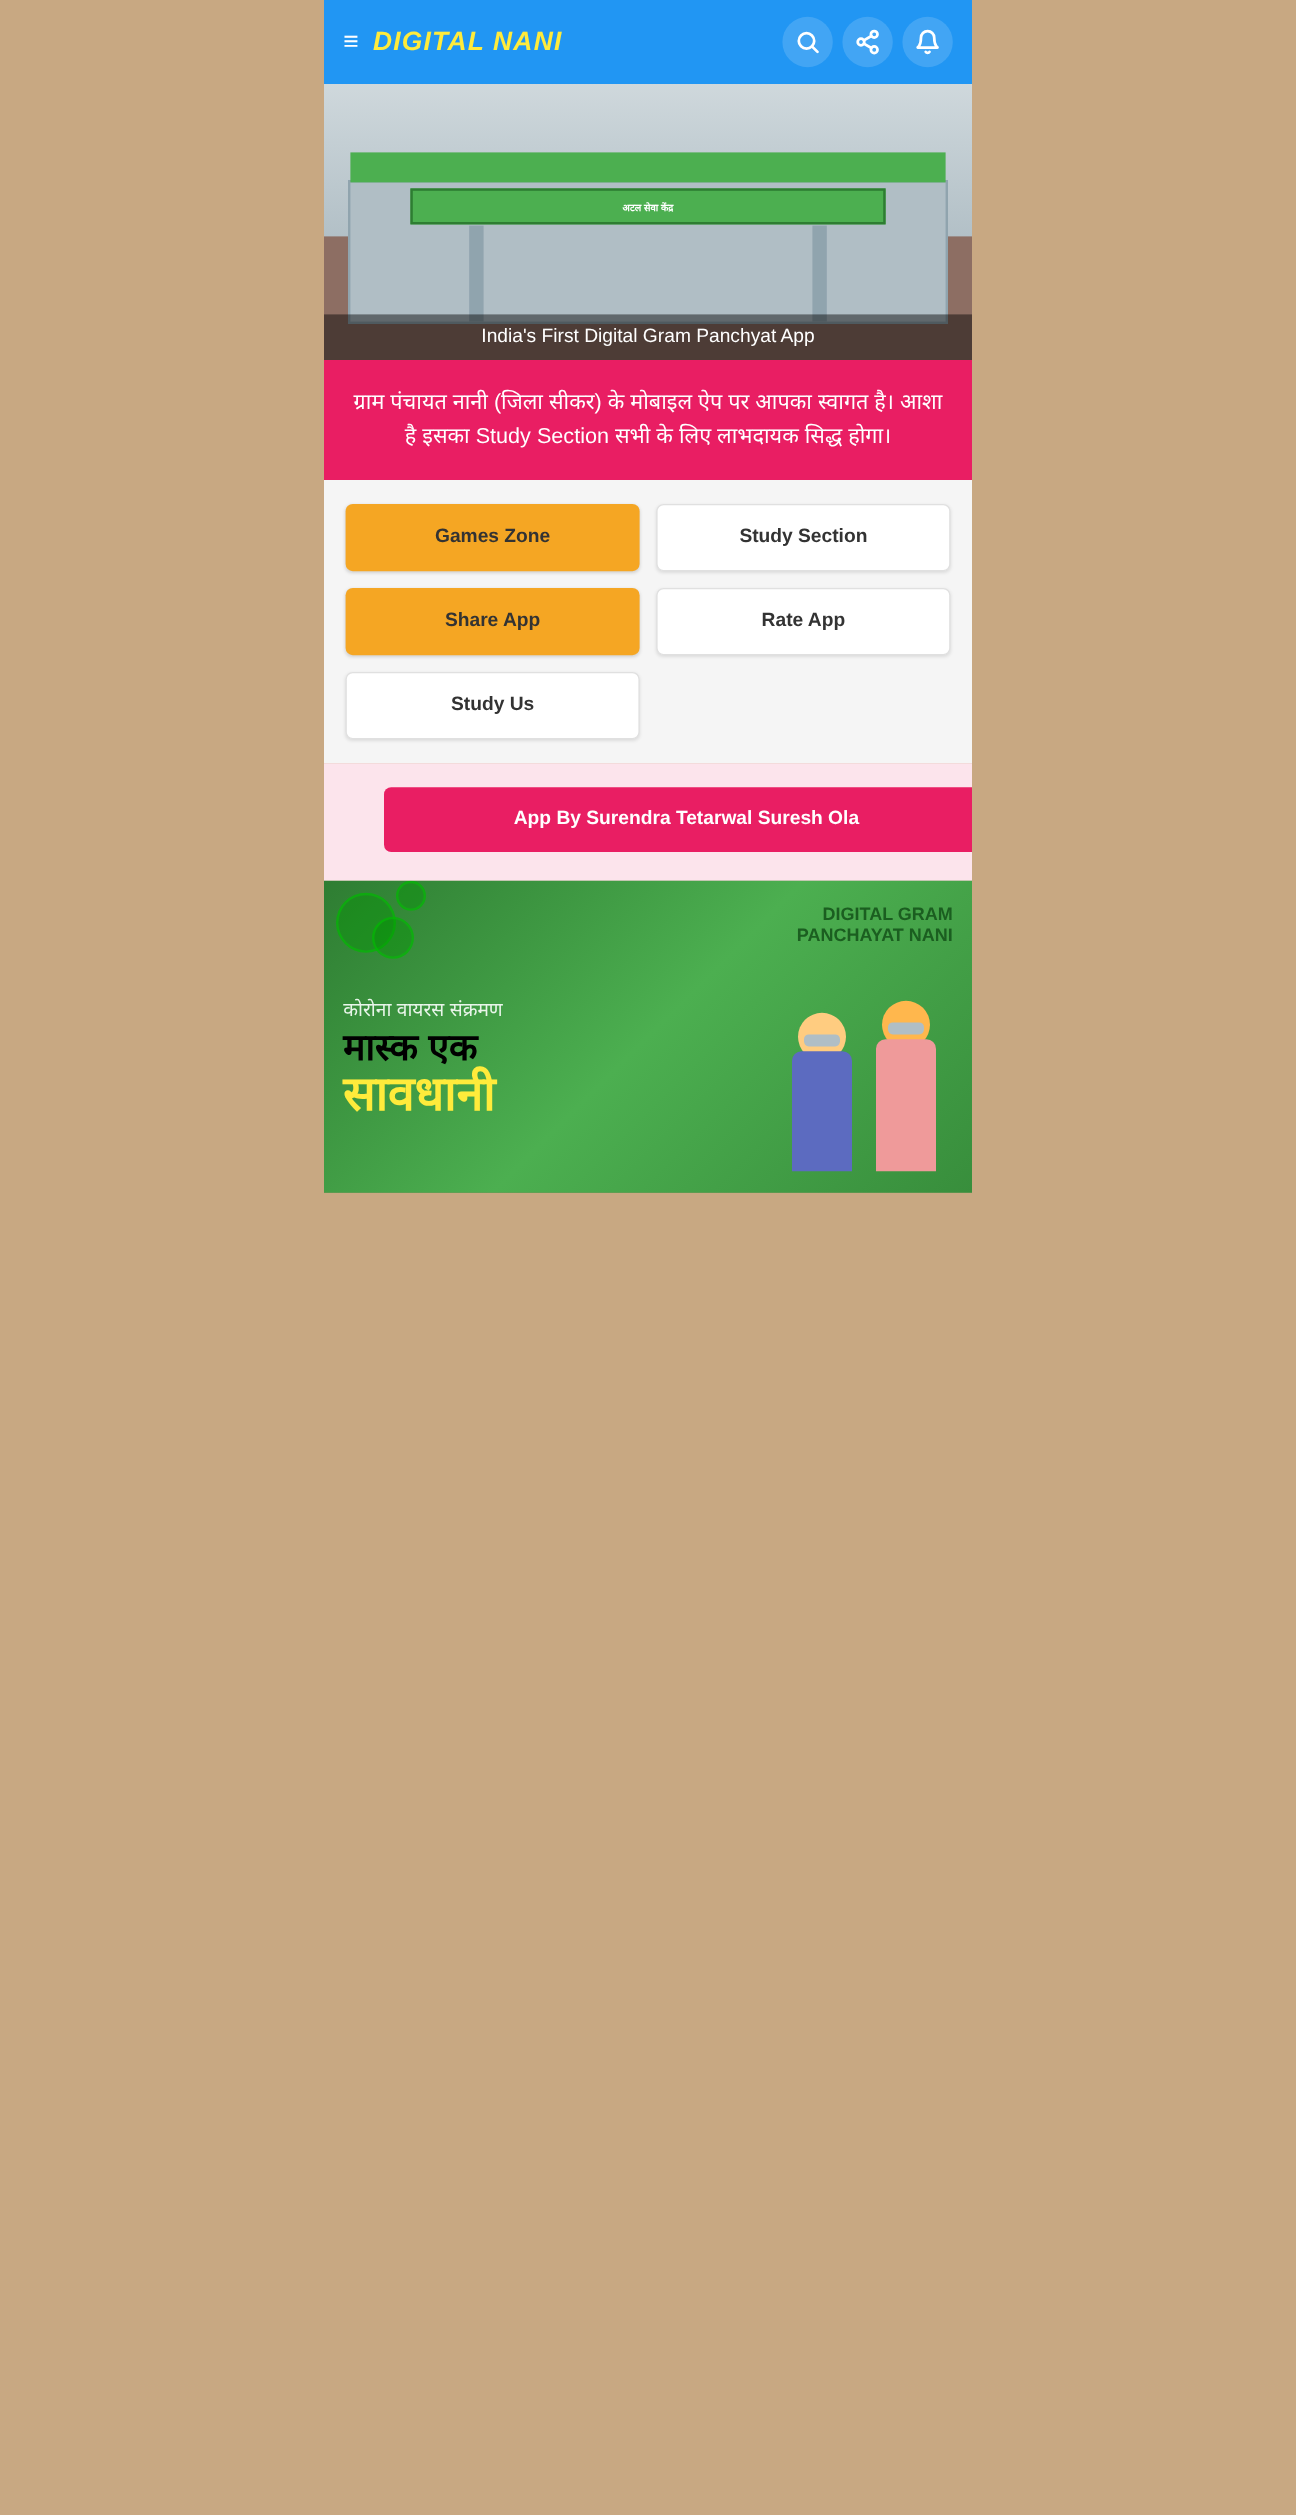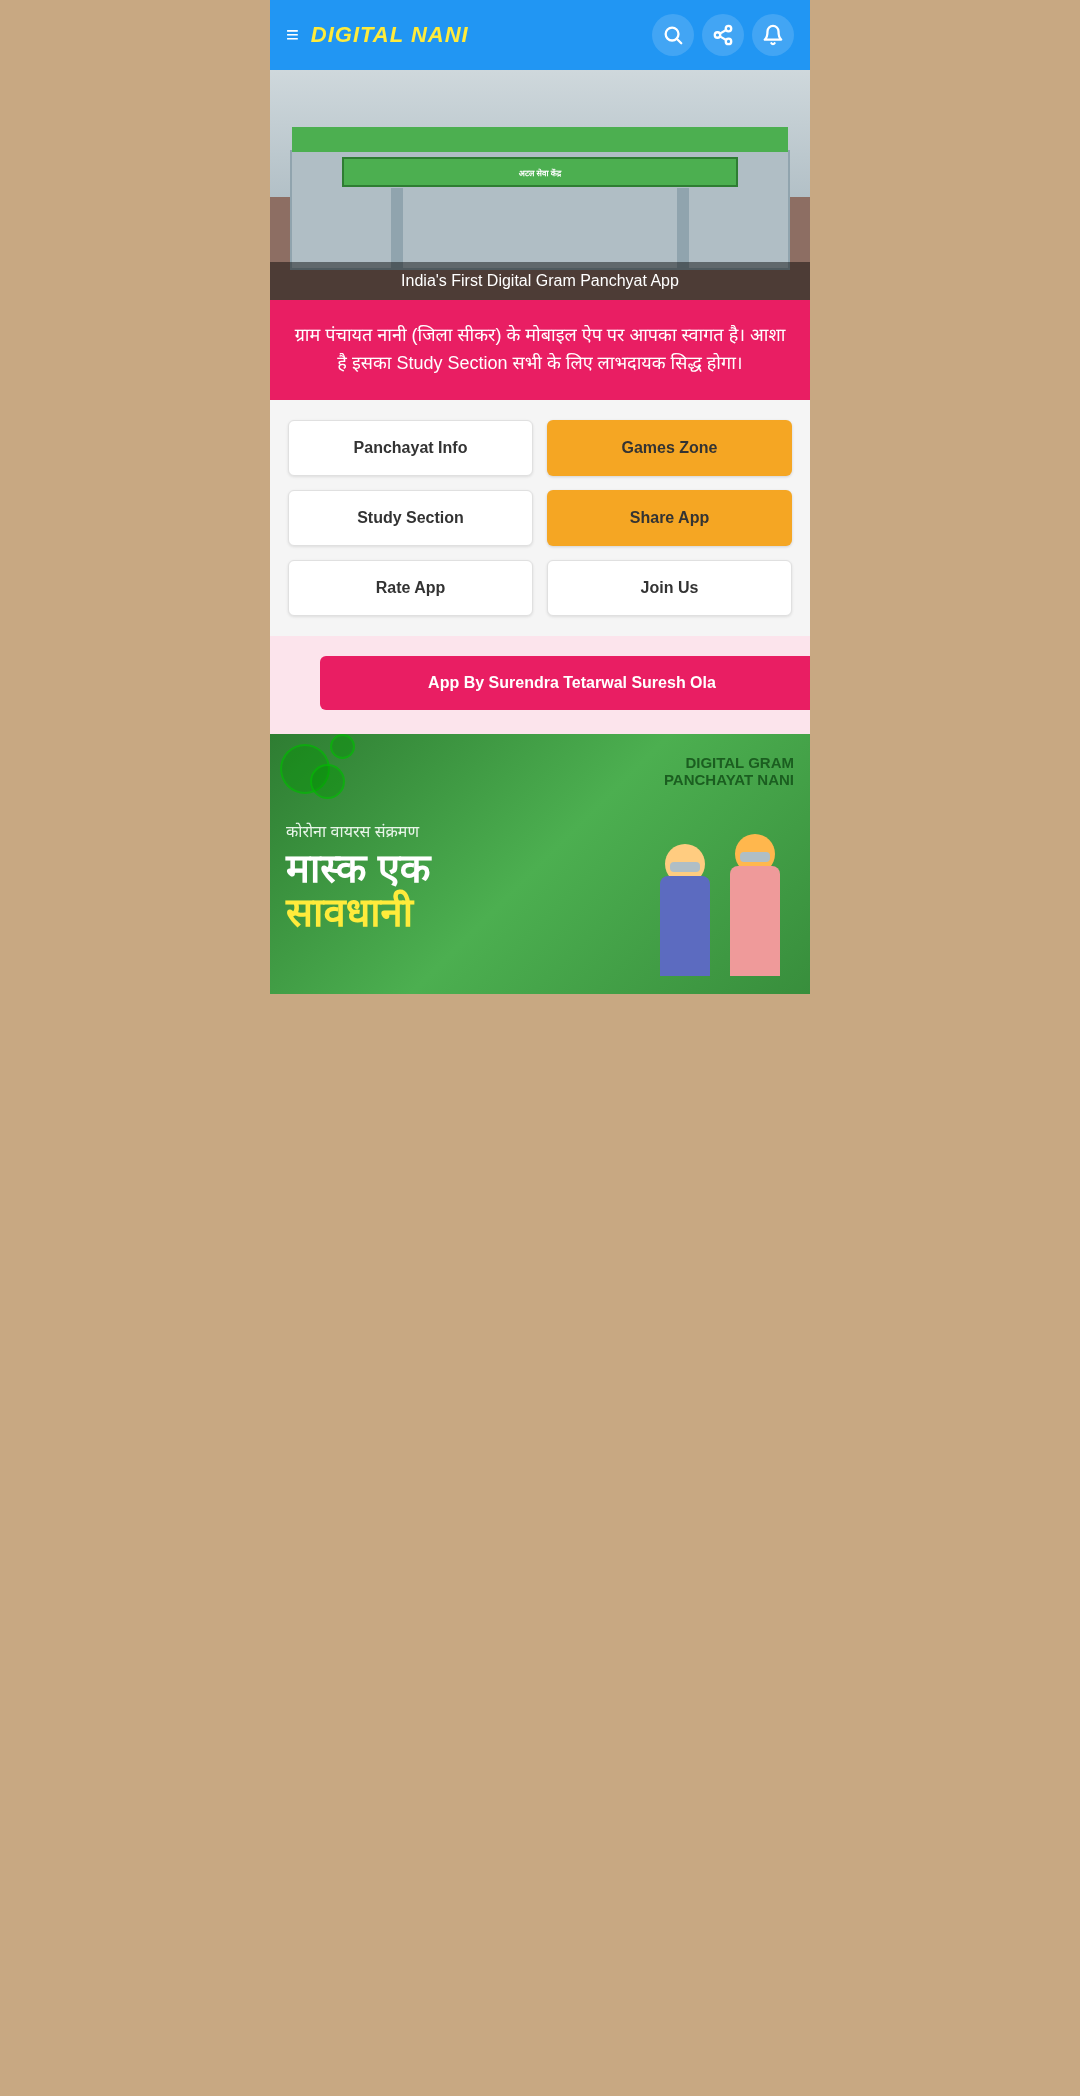--- a/index.html
+++ b/index.html
@@ -360,26 +360,25 @@
     </div>
   </div>
 </div>
 
 <section class="welcome-section">
   <p class="welcome-text">ग्राम पंचायत नानी (जिला सीकर) के मोबाइल ऐप पर आपका स्वागत है। आशा है इसका Study Section सभी के लिए लाभदायक सिद्ध होगा।</p>
 </section>
 
 <section class="buttons-section">
   <div class="buttons-grid">
-    <button class="action-btn btn-white">Panchayat Info</button>
     <button class="action-btn btn-yellow">Games Zone</button>
     <button class="action-btn btn-white">Study Section</button>
     <button class="action-btn btn-yellow">Share App</button>
     <button class="action-btn btn-white">Rate App</button>
-    <button class="action-btn btn-white">Join Us</button>
+    <button class="action-btn btn-white">Study Us</button>
   </div>
 </section>
 
 <section class="app-by-section">
   <button class="app-by-btn">App By Surendra Tetarwal Suresh Ola</button>
 </section>
 
 <section class="bottom-banner">
   <div class="bottom-banner-bg"></div>
 
@@ -389,21 +388,21 @@
     <div class="virus-circle" style="top:-10px; left:50px; width:25px; height:25px;"></div>
   </div>
 
   <div class="banner-title-small">
     <span class="banner-title-line1" style="color:#1b5e20; font-size:15px; font-weight:900;">DIGITAL GRAM</span>
     <span class="banner-title-line2" style="color:#1b5e20; font-size:15px; font-weight:900;">PANCHAYAT NANI</span>
   </div>
 
   <div style="position: absolute; bottom: 60px; left: 16px; right: 0; z-index:2;">
     <span style="color:#e8f5e9; font-size:16px; font-weight:500; display:block; margin-bottom:4px;">कोरोना वायरस संक्रमण</span>
-    <span style="color:#ffffff; font-size:40px; font-weight:900; display:block; line-height:1.1;">मास्क एक</span>
+    <span style="color:#000000; font-size:31px; font-weight:900; display:block; line-height:1.1;">मास्क एक</span>
     <span style="color:#ffeb3b; font-size:40px; font-weight:900; display:block; line-height:1.1;">सावधानी</span>
   </div>
 
   <div class="character-area">
 
     <div style="position:relative; width:60px; height:150px; z-index:2;">
       <div style="width:40px; height:40px; border-radius:50%; background:#ffcc80; position:absolute; top:0; left:10px;"></div>
       <div style="width:50px; height:100px; background:#5c6bc0; border-radius:8px 8px 0 0; position:absolute; top:32px; left:5px;"></div>
       <div style="width:30px; height:10px; background:#b0bec5; border-radius:4px; position:absolute; top:18px; left:15px;"></div>
     </div>

